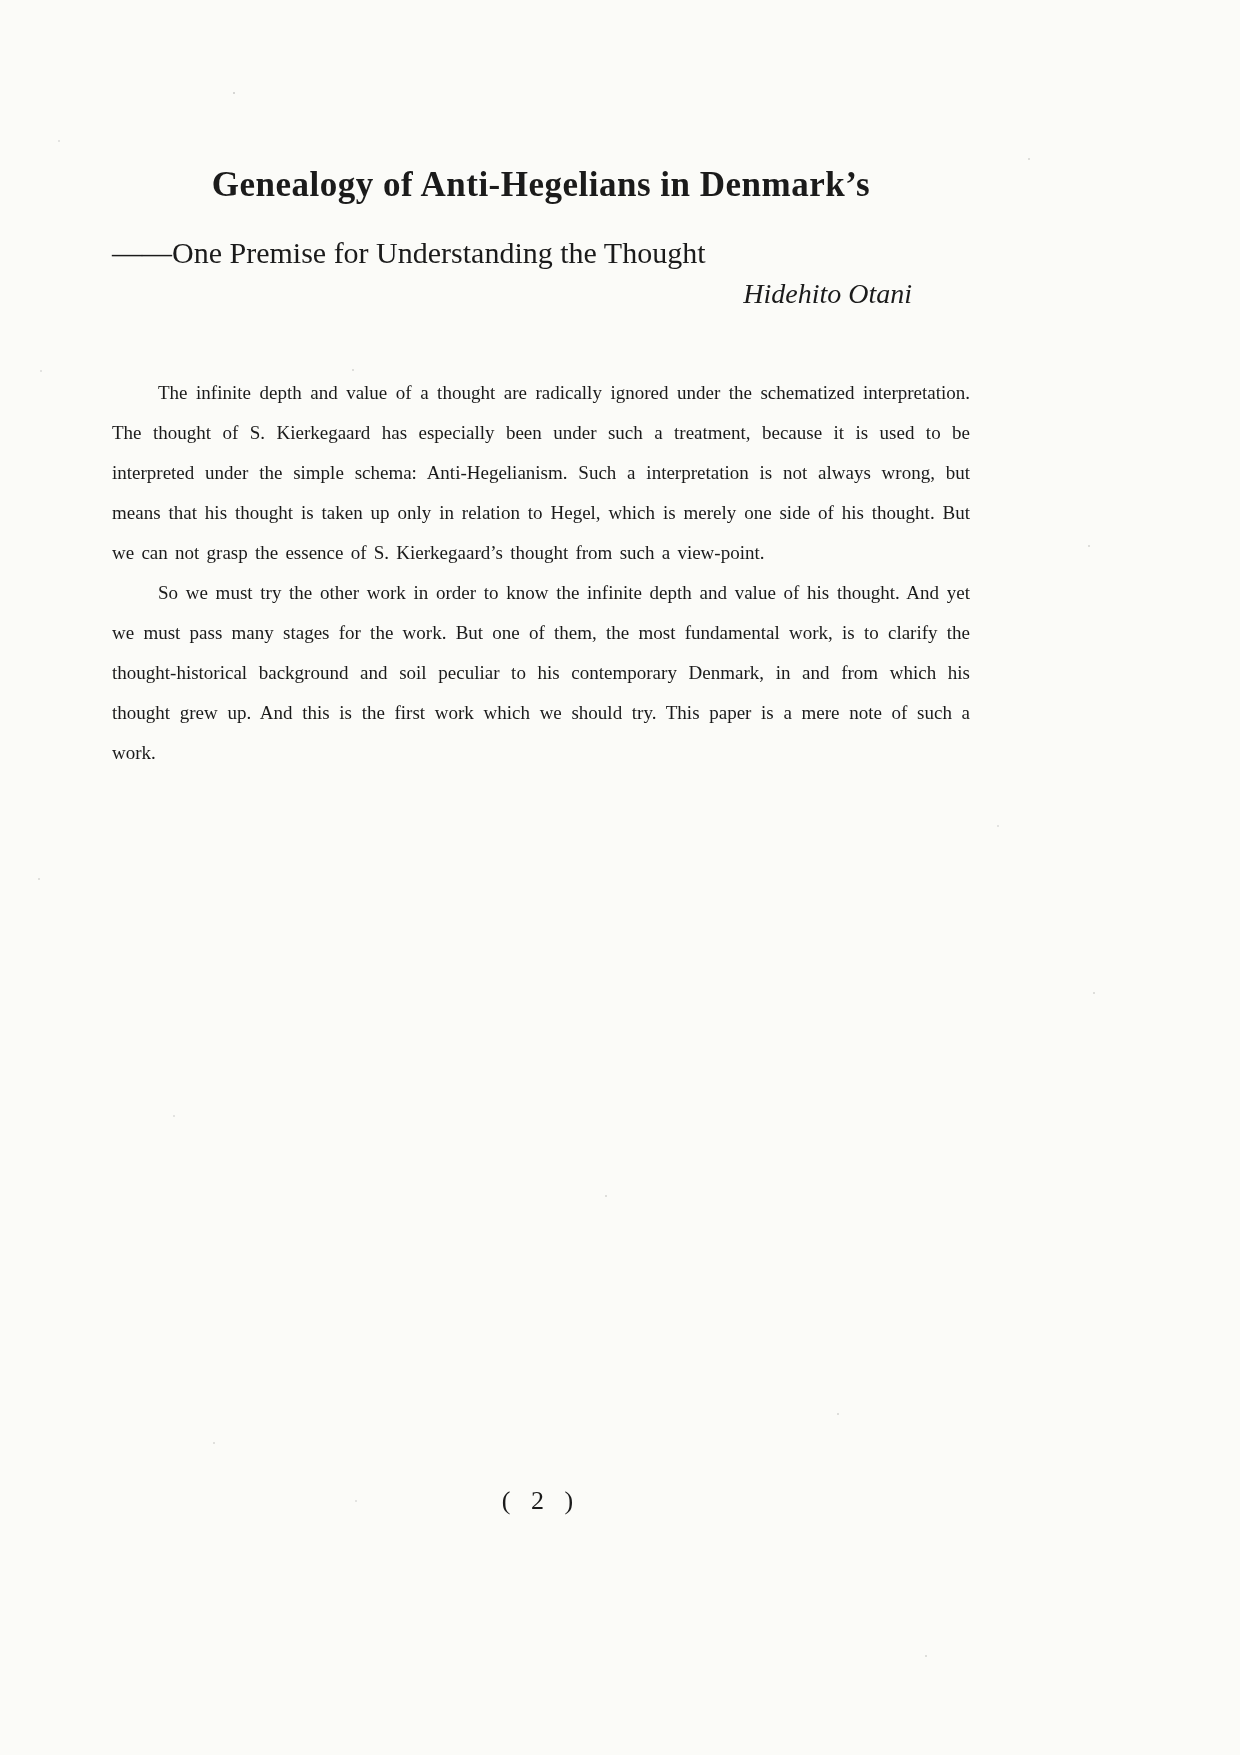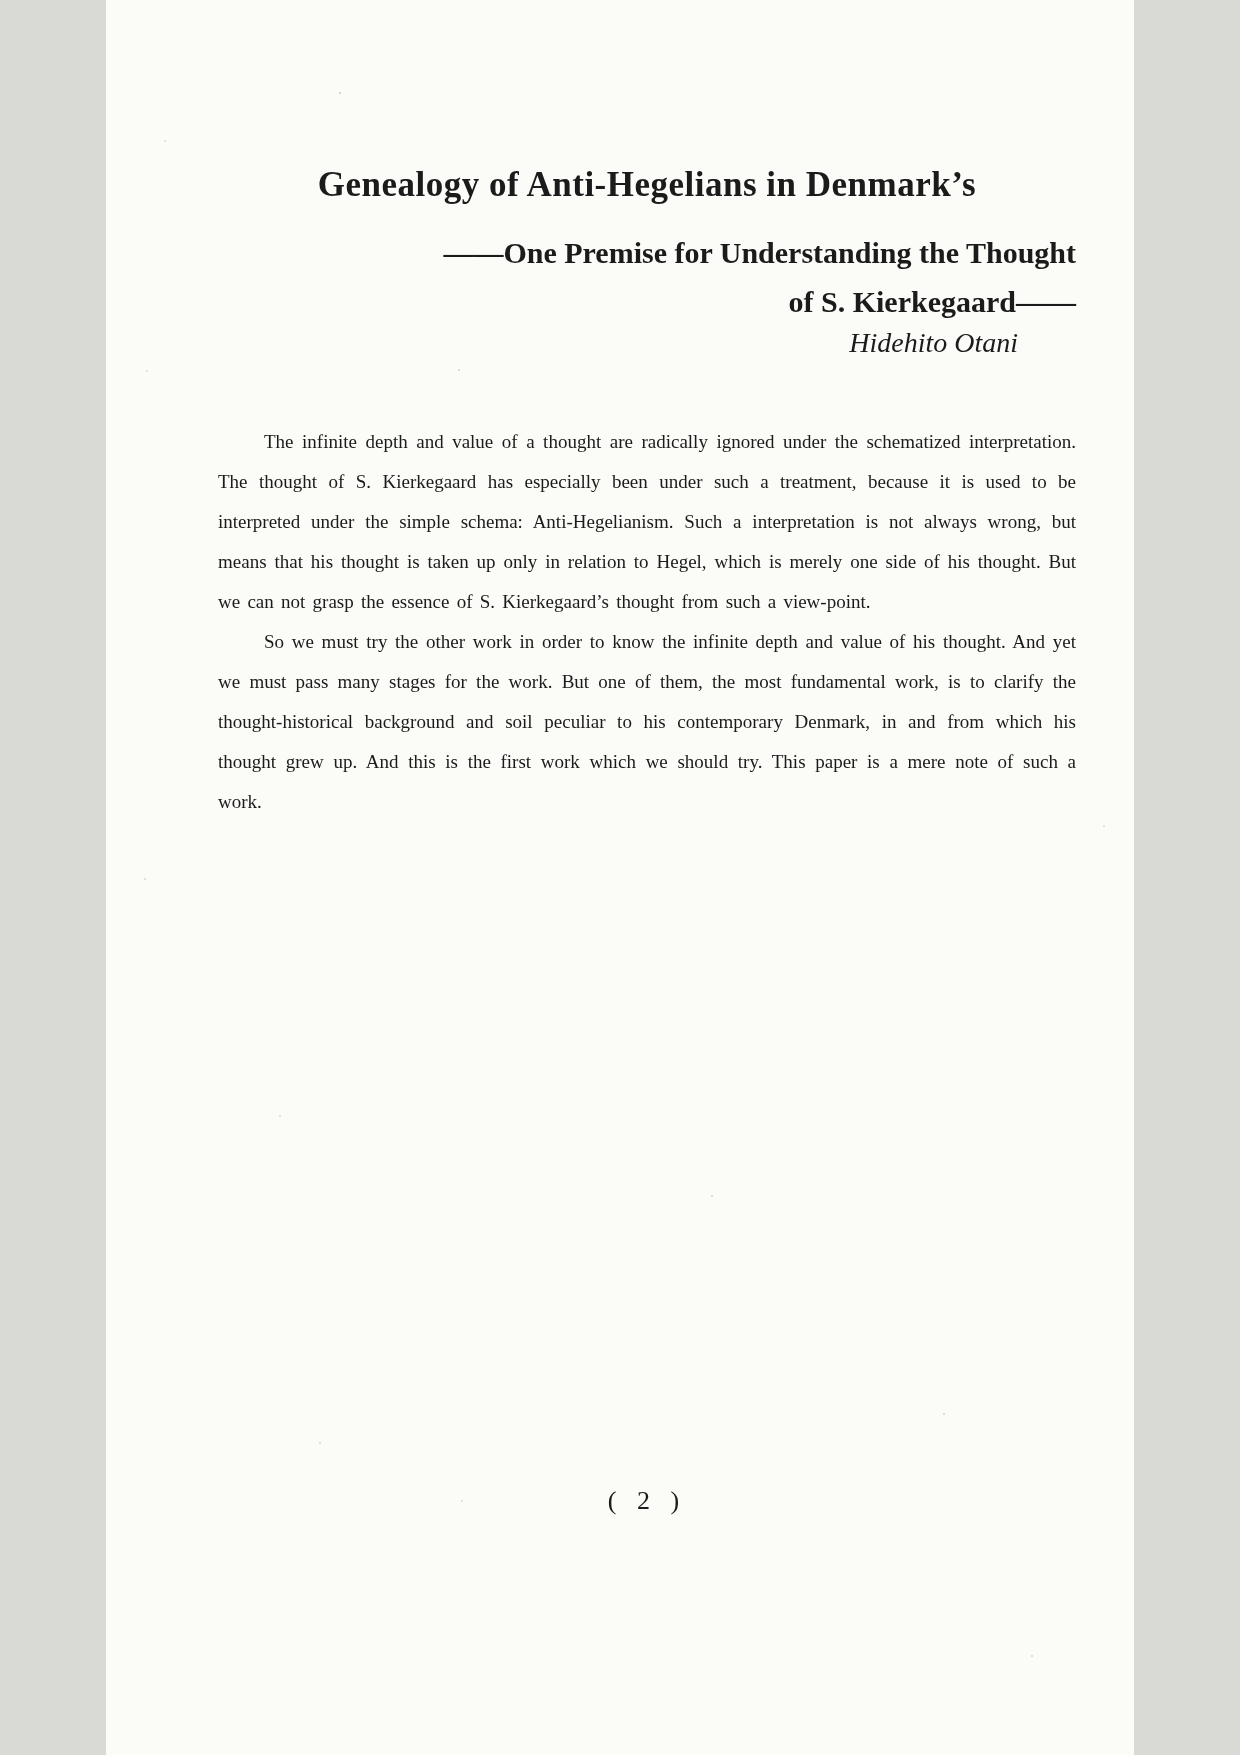--- a/index.html
+++ b/index.html
@@ -1,19 +1,19 @@
 <!DOCTYPE html>
 <html><head>
 <meta charset="utf-8">
 <style>
   * { margin: 0; padding: 0; box-sizing: border-box; }
   html, body { background: #d9d9d6; }
   .page {
     position: relative;
-    width: 1028px;
+    width: 1240px;
     height: 1755px;
     margin: 0 auto;
     background: #fbfbf8;
     color: #1b1b1b;
     font-family: "Liberation Serif", "DejaVu Serif", serif;
     overflow: hidden;
   }
   .content {
     position: absolute;
     left: 112px;
@@ -24,24 +24,24 @@
     margin-top: 158px;
     text-align: center;
     font-weight: bold;
     font-size: 35px;
     line-height: 54px;
     letter-spacing: 0.5px;
   }
   .paper-title .line { display: block; }
   .paper-subtitle {
     margin-top: 16px;
-    text-align: right;
+    text-align: left;
     font-size: 30px;
     line-height: 49px;
-    font-weight: bold;
+    font-weight: normal;
   }
   .paper-subtitle .line { display: block; }
   .paper-author {
     text-align: right;
     padding-right: 58px;
     font-style: italic;
     font-size: 28px;
     line-height: 34px;
   }
   .paper-body {
@@ -95,21 +95,20 @@
   <div class="speckle"></div>
 
   <div class="content">
 
     <h1 class="paper-title">
       <span class="line">Genealogy of Anti-Hegelians in Denmark’s</span>
     </h1>
 
     <h2 class="paper-subtitle">
       <span class="line">——One Premise for Understanding the Thought</span>
-      <span class="line">of S. Kierkegaard——</span>
     </h2>
 
     <div class="paper-author">Hidehito Otani</div>
 
     <div class="paper-body">
       <p>The infinite depth and value of a thought are radically ignored under the schematized interpretation.  The thought of S. Kierkegaard has especially been under such a treatment, because it is used to be interpreted under the simple schema:  Anti-Hegelianism.  Such a interpretation is not always wrong, but means that his thought is taken up only in relation to Hegel, which is merely one side of his thought.  But we can not grasp the essence of S. Kierkegaard’s thought from such a view-point.</p>
       <p>So we must try the other work in order to know the infinite depth and value of his thought.  And yet we must pass many stages for the work.  But one of them, the most fundamental work, is to clarify the thought-historical background and soil peculiar to his contemporary Denmark, in and from which his thought grew up.  And this is the first work which we should try.  This paper is a mere note of such a work.</p>
     </div>
 
   </div>

